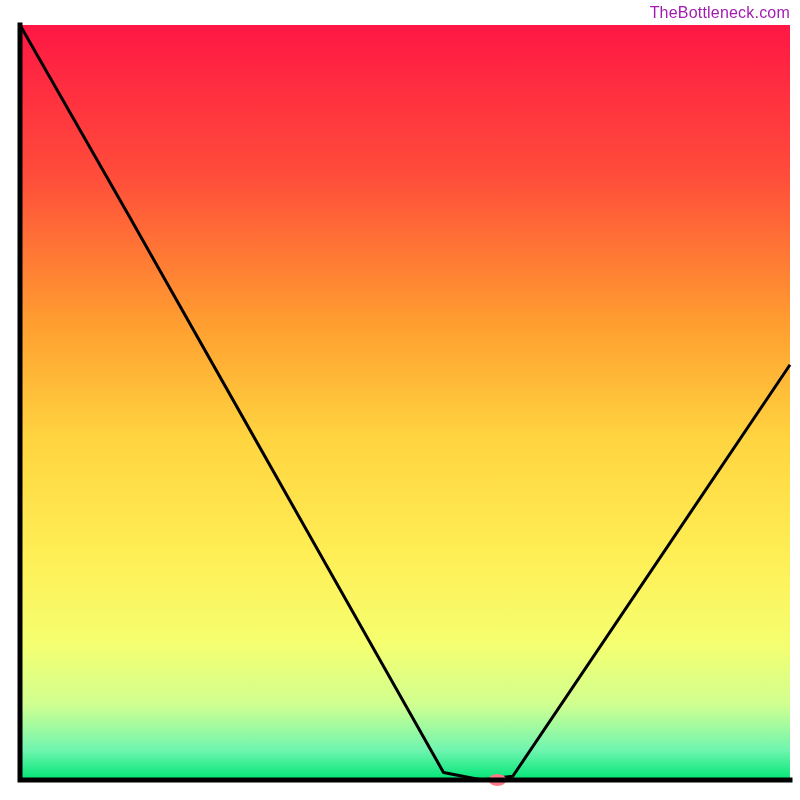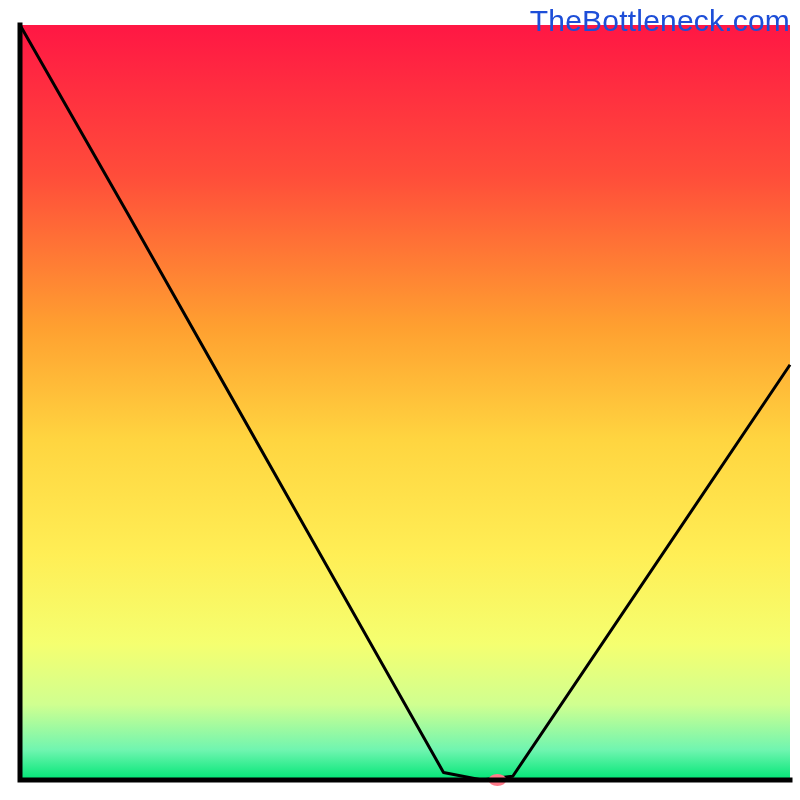--- a/index.html
+++ b/index.html
@@ -12,22 +12,22 @@
   }
   .container {
     position: relative;
     width: 800px;
     height: 800px;
   }
   .watermark {
     position: absolute;
     top: 4px;
     right: 10px;
-    font-size: 30px;
-    color: #1d4ed8;
+    font-size: 16px;
+    color: #a21caf;
     font-weight: 400;
     letter-spacing: 0.2px;
   }
   svg {
     display: block;
   }
 </style>
 </head>
 <body>
 <div class="container">

